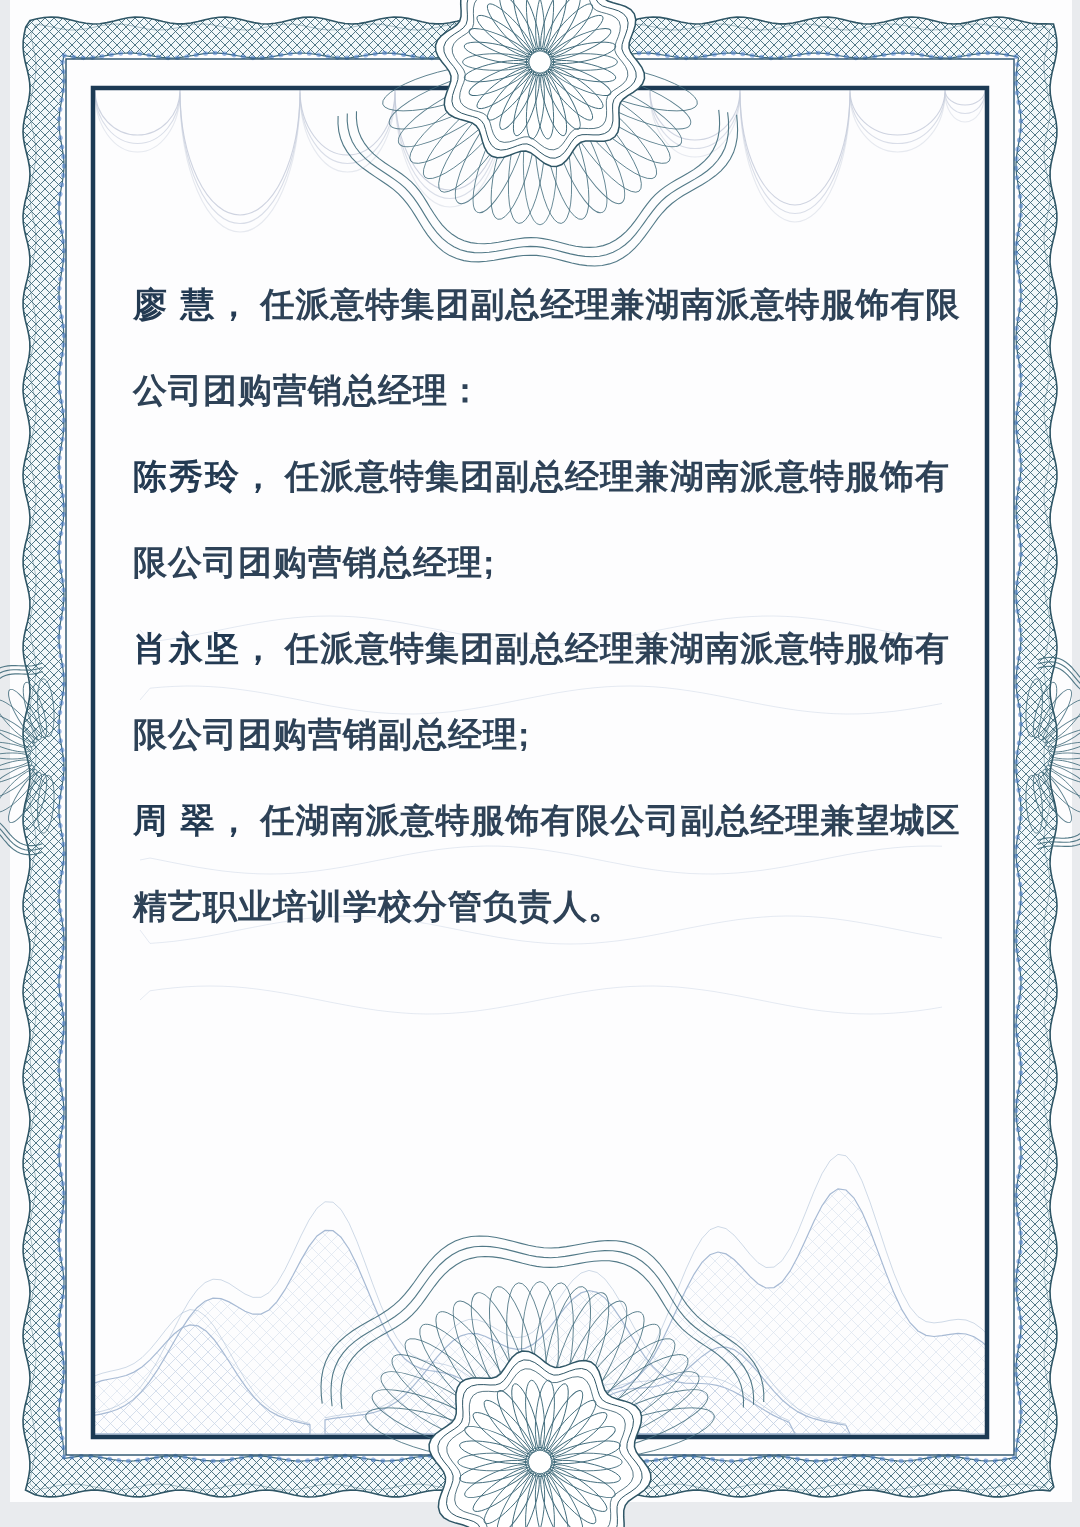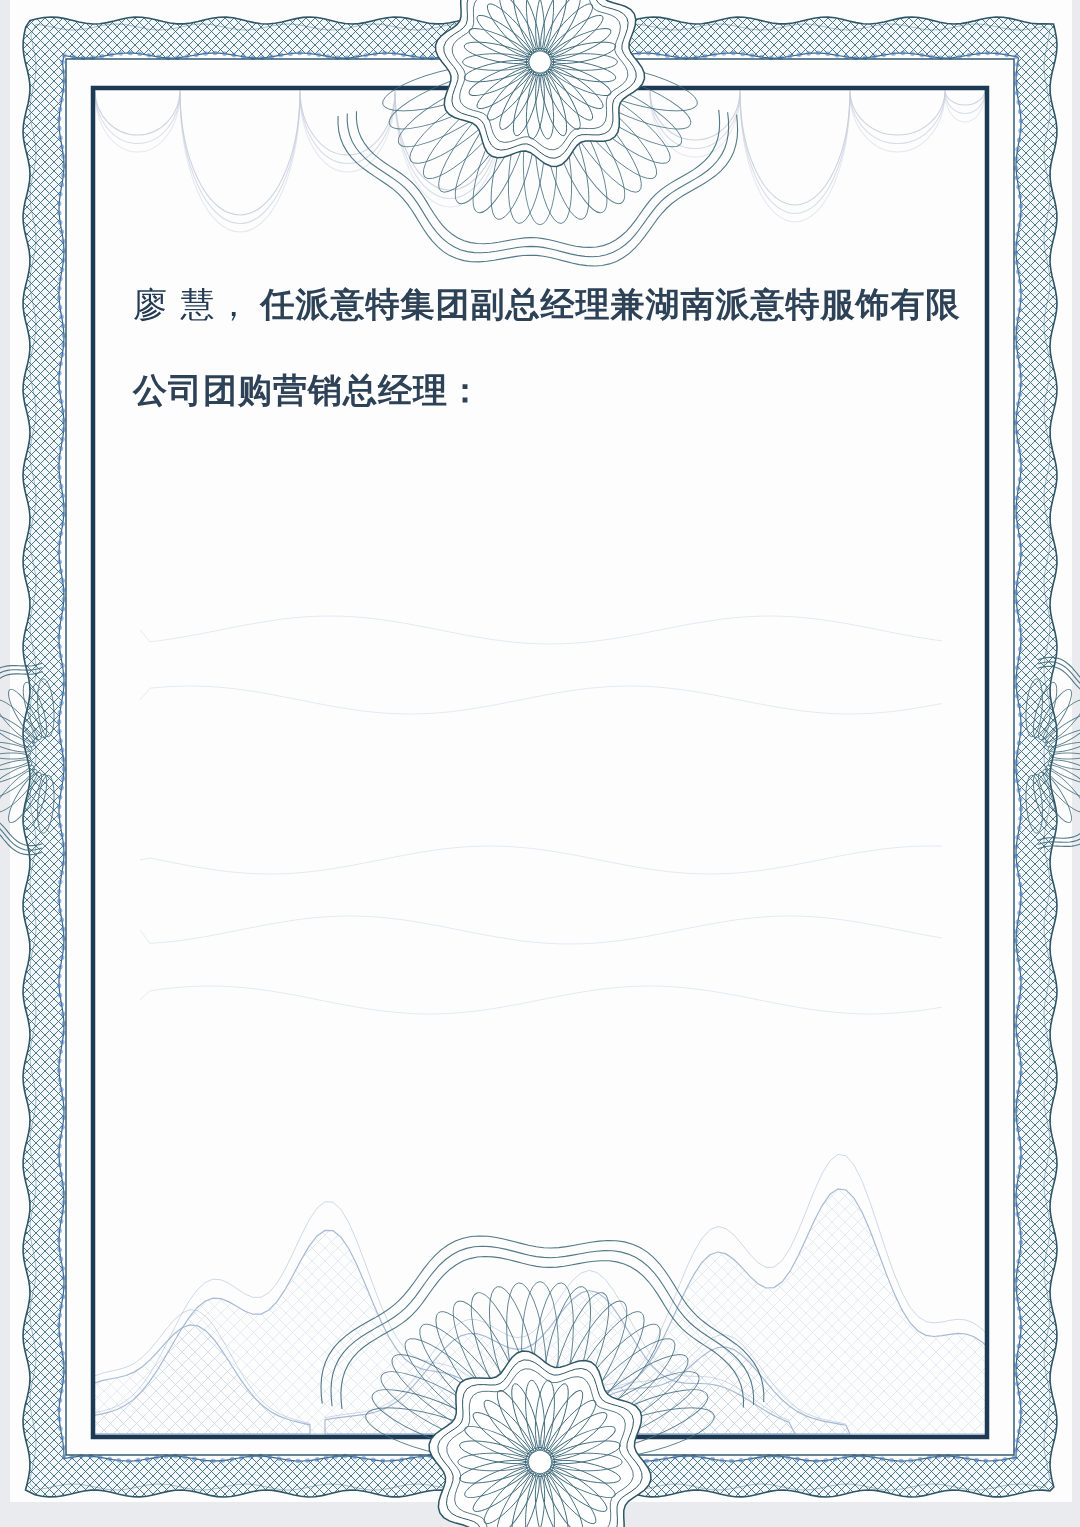--- a/index.html
+++ b/index.html
@@ -13,21 +13,21 @@
     position:absolute;left:10px;top:0;width:1062px;height:1502px;
     background:var(--page,#fdfdfe);
   }
   #deco{position:absolute;left:0;top:0;}
   .textblock{
     position:absolute;left:133px;top:261px;width:840px;
     font-size:34px;line-height:86px;color:var(--ink,#2e4257);
     text-align:left;
   }
   .entry{margin:0;font-weight:600;letter-spacing:1px;}
-  .nm{font-weight:400;letter-spacing:2px;margin-right:8px;color:var(--name-ink,#233a52);}
+  .nm{font-weight:700;letter-spacing:2px;margin-right:8px;color:var(--name-ink,#233a52);}
 </style>
 </head>
 <body style="background: rgb(233, 235, 238);">
 
 <div class="stage">
   <div class="page"></div>
 
   <svg id="deco" width="1080" height="1527" viewBox="0 0 1080 1527">
       <defs>
         <pattern id="net" width="9" height="9" patternUnits="userSpaceOnUse">
@@ -220,14 +220,17 @@
       <ellipse cx="563.4" cy="1421.4700111028883" rx="35.36" ry="8.84" transform="rotate(300 563.4 1421.4700111028883)" fill="none" stroke="#3f6a7a" stroke-width="0.9"></ellipse>
       <ellipse cx="571.3153123775945" cy="1427.2208221676578" rx="35.36" ry="8.84" transform="rotate(312 571.3153123775945 1427.2208221676578)" fill="none" stroke="#3f6a7a" stroke-width="0.9"></ellipse>
       <ellipse cx="577.8619953367476" cy="1434.4916501927123" rx="35.36" ry="8.84" transform="rotate(324 577.8619953367476 1434.4916501927123)" fill="none" stroke="#3f6a7a" stroke-width="0.9"></ellipse>
       <ellipse cx="582.7539274176737" cy="1442.9647251040526" rx="35.36" ry="8.84" transform="rotate(336 582.7539274176737 1442.9647251040526)" fill="none" stroke="#3f6a7a" stroke-width="0.9"></ellipse>
       <ellipse cx="585.7773077143421" cy="1452.2697328697288" rx="35.36" ry="8.84" transform="rotate(348 585.7773077143421 1452.2697328697288)" fill="none" stroke="#3f6a7a" stroke-width="0.9"></ellipse>
       <circle cx="540" cy="1462" r="14.560000000000002" fill="none" stroke="#3f6a7a" stroke-width="1"></circle>
     </svg>
 
   <div class="textblock">
     <p class="entry"><span class="nm">廖 慧，</span><span>任派意特集团副总经理兼湖南派意特服饰有限公司团购营销总经理：</span></p>
+    <p class="entry"><span class="nm">陈秀玲，</span><span>任派意特集团副总经理兼湖南派意特服饰有限公司团购营销总经理;</span></p>
+    <p class="entry"><span class="nm">肖永坚，</span><span>任派意特集团副总经理兼湖南派意特服饰有限公司团购营销副总经理;</span></p>
+    <p class="entry"><span class="nm">周 翠，</span><span>任湖南派意特服饰有限公司副总经理兼望城区精艺职业培训学校分管负责人。</span></p>
   </div>
 </div>
 
 </body></html>

